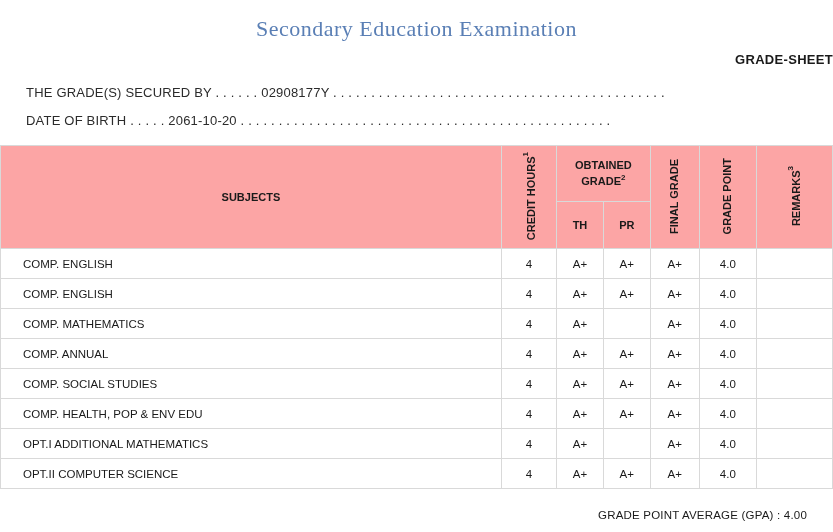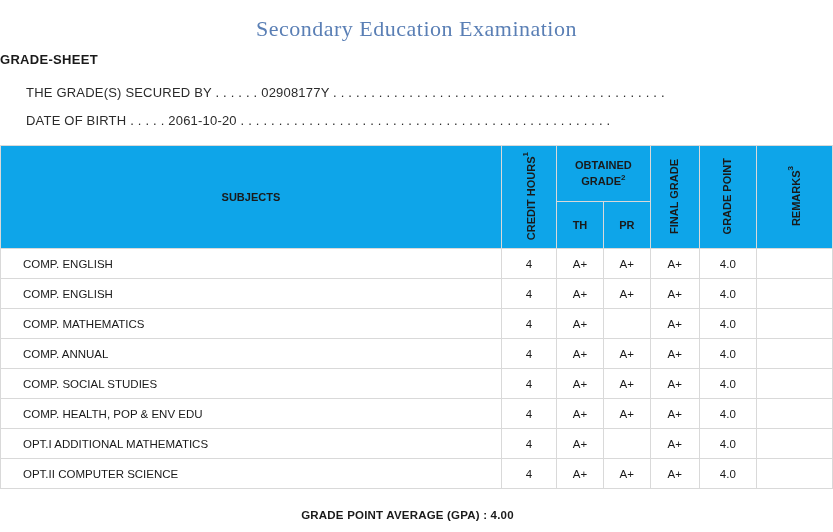--- a/index.html
+++ b/index.html
@@ -24,21 +24,21 @@
     text-align: center;
     font-family: "Liberation Serif", serif;
     font-size: 22px;
     color: #5a7fb5;
     letter-spacing: 0.5px;
     padding-top: 16px;
     font-weight: normal;
     margin: 0;
   }
   .doc-subtitle {
-    text-align: left;
+    text-align: right;
     font-size: 13px;
     font-weight: bold;
     color: #1a1a1a;
     margin: 10px 0 0 0;
     letter-spacing: 0.3px;
   }
   .info-block {
     margin: 18px 0 0 0;
     padding: 0 26px 0 26px;
   }
@@ -59,21 +59,21 @@
     margin-top: 17px;
     font-size: 11.5px;
   }
   table.grades th, table.grades td {
     border: 1px solid #d9d9d9;
     padding: 0;
   }
   table.grades thead th {
     font-weight: bold;
     color: #1a1a1a;
-    background: #0ea5e9;
+    background: #fca5a5;
     vertical-align: middle;
     text-align: center;
     font-size: 11px;
   }
   .th-subjects {
     text-align: left;
     padding-left: 14px;
     width: 480px;
   }
   .vert {
@@ -113,22 +113,21 @@
   table.grades tbody td.subject {
     text-align: left;
     padding-left: 22px;
   }
   sup {
     font-size: 8px;
     vertical-align: super;
   }
   .footer {
     padding: 0 26px 0 8px;
-    text-align: center;
-    font-weight: bold;
+    text-align: right;
   }
   .gpa-line {
     font-size: 11.5px;
     color: #1a1a1a;
     margin-top: 20px;
     letter-spacing: 0.2px;
   }
 </style>
 </head>
 <body>

